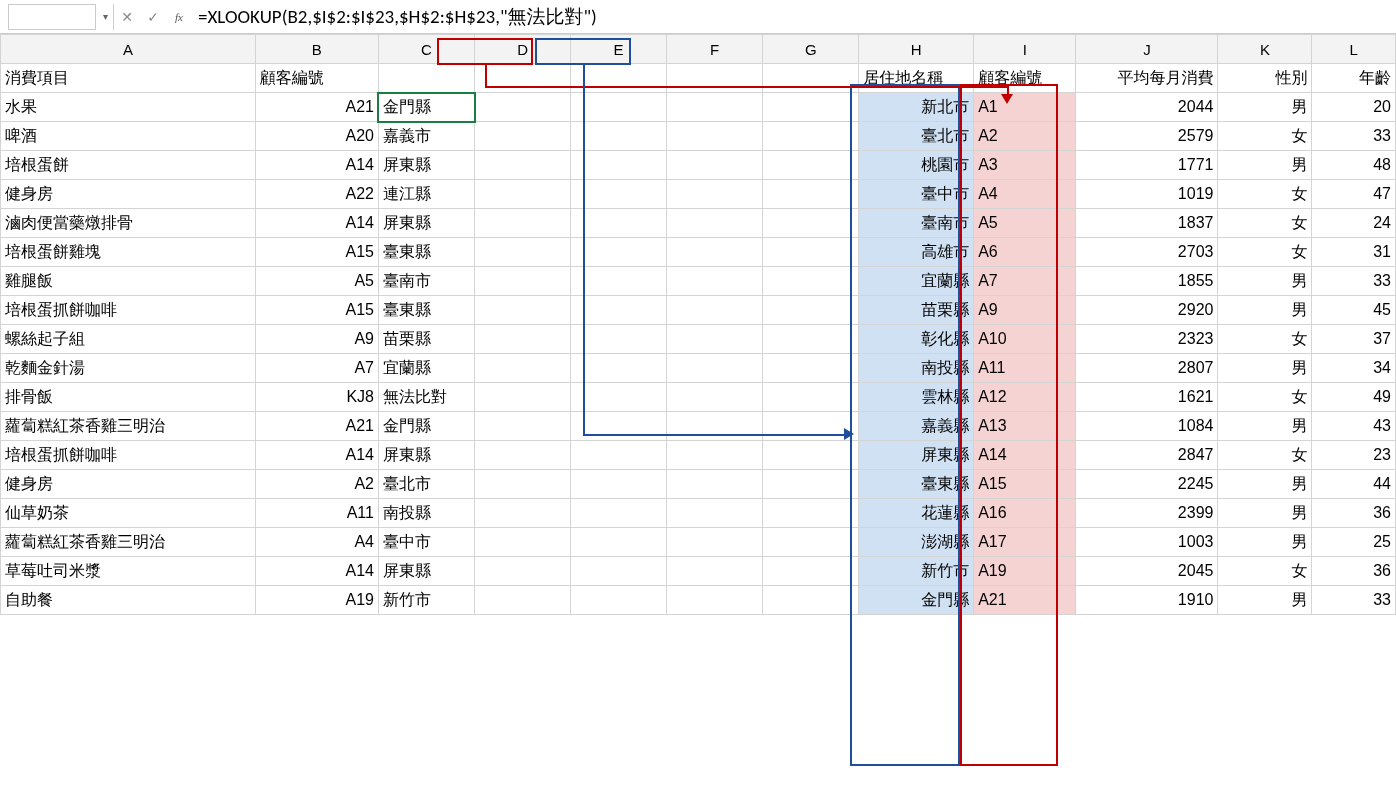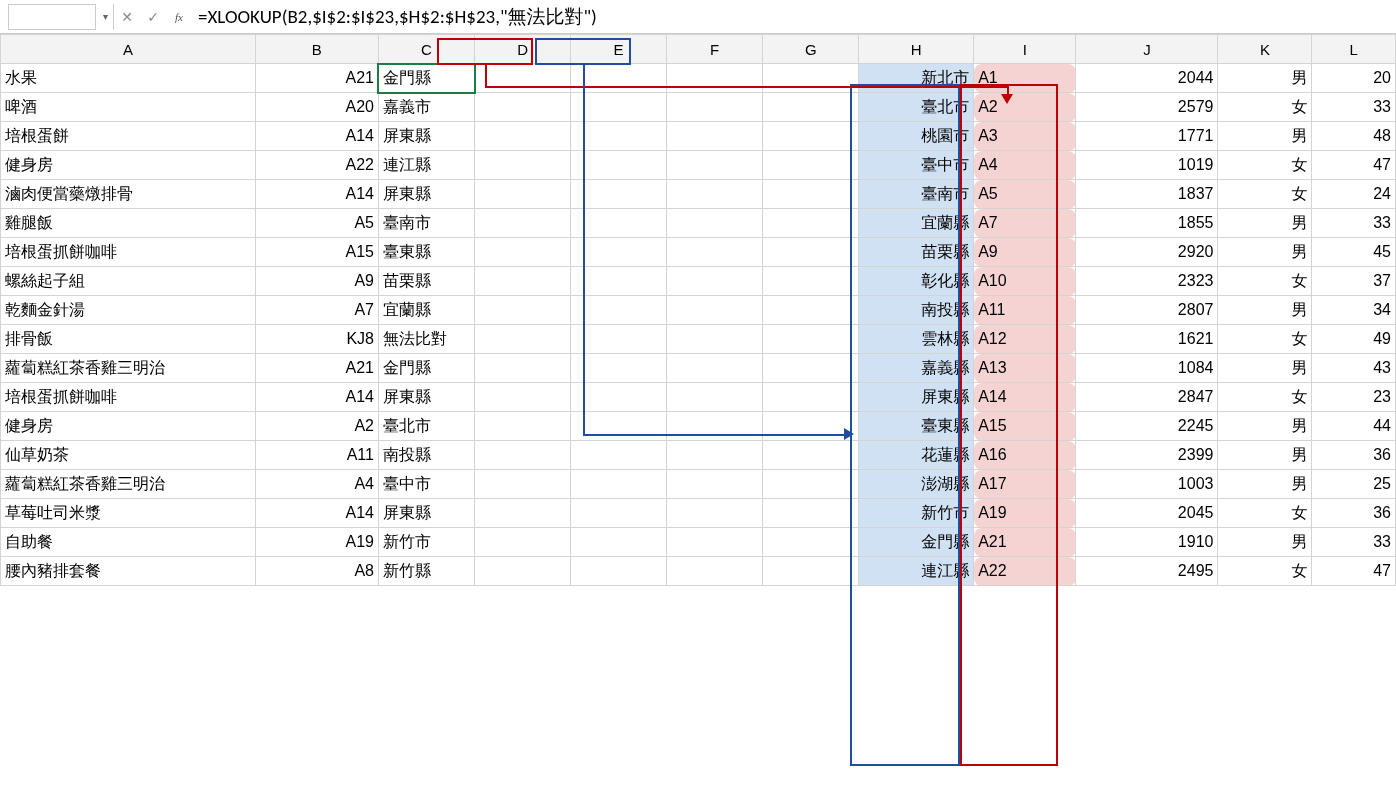--- a/index.html
+++ b/index.html
@@ -17,21 +17,21 @@
   .sheet th, .sheet td { border: 1px solid #d4d4d4; height: 29px; padding: 0 4px; overflow: hidden; white-space: nowrap; font-weight: normal; }
   .sheet thead th { background: #f3f3f3; text-align:center; font-size:15px; position:relative;}
   
   .col-A{width:244px}.col-B{width:118px}.col-C{width:92px}.col-D{width:92px}.col-E{width:92px}.col-F{width:92px}.col-G{width:92px}.col-H{width:110px}.col-I{width:98px}.col-J{width:136px}.col-K{width:90px}.col-L{width:80px}
 
   .txt-l{text-align:left}
   .txt-r{text-align:right}
   .sel-cell{ outline: 2px solid #1a7e43; outline-offset:-1px; position:relative;}
   
   .hl-blue{ background: rgba(120,170,220,.35); margin-left: 40px; }
-  .hl-red{ background: rgba(230,130,130,.35); border-radius: 8px; }
+  .hl-red{ background: rgba(230,130,130,.35); }
   
   
   .ann { position:absolute; pointer-events:none; }
   .ann.redbox1{ border:2px solid #c00000; top:4px; left:437px; width:96px; height:27px;}
   .ann.bluebox1{ border:2px solid #1f4e9c; top:4px; left:535px; width:96px; height:27px;}
   .ann.redbox2{ border:2px solid #c00000; top:50px; left:960px; width:98px; height:682px;}
   .ann.bluebox2{ border:2px solid #1f4e9c; top:50px; left:850px; width:110px; height:682px;}
   .ann.red-vline{ border-left:2px solid #c00000; top:31px; left:485px; width:0; height:21px;}
   .ann.red-hline{ border-top:2px solid #c00000; top:52px; left:485px; width:522px; height:0;}
   .ann.red-vline2{ border-left:2px solid #c00000; top:52px; left:1007px; width:0; height:14px;}
@@ -85,20 +85,34 @@
       <th>G</th>
       <th>H</th>
       <th>I</th>
       <th>J</th>
       <th>K</th>
       <th>L</th>
     </tr>
   </thead>
   <tbody id="tbody">
         <tr>
+          <td class=" txt-l">消費項目</td>
+          <td class=" txt-l">顧客編號</td>
+          <td class=" txt-l"></td>
+          <td class=" txt-l"></td>
+          <td class=" txt-l"></td>
+          <td class=" txt-l"></td>
+          <td class=" txt-l"></td>
+          <td class=" txt-l">居住地名稱</td>
+          <td class=" txt-l">顧客編號</td>
+          <td class=" txt-r">平均每月消費</td>
+          <td class=" txt-r">性別</td>
+          <td class=" txt-r">年齡</td>
+        </tr>
+        <tr>
           <td class=" txt-l">水果</td>
           <td class=" txt-r">A21</td>
           <td class="sel-cell txt-l">金門縣</td>
           <td class=" "></td>
           <td class=" "></td>
           <td class=" "></td>
           <td class=" "></td>
           <td class="hl-blue txt-r">新北市</td>
           <td class="hl-red txt-l">A1</td>
           <td class=" txt-r">2044</td>
@@ -155,20 +169,34 @@
           <td class=" "></td>
           <td class=" "></td>
           <td class=" "></td>
           <td class="hl-blue txt-r">臺南市</td>
           <td class="hl-red txt-l">A5</td>
           <td class=" txt-r">1837</td>
           <td class=" txt-r">女</td>
           <td class=" txt-r">24</td>
         </tr>
         <tr>
+          <td class=" txt-l">培根蛋餅雞塊</td>
+          <td class=" txt-r">A15</td>
+          <td class=" txt-l">臺東縣</td>
+          <td class=" "></td>
+          <td class=" "></td>
+          <td class=" "></td>
+          <td class=" "></td>
+          <td class="hl-blue txt-r">高雄市</td>
+          <td class="hl-red txt-l">A6</td>
+          <td class=" txt-r">2703</td>
+          <td class=" txt-r">女</td>
+          <td class=" txt-r">31</td>
+        </tr>
+        <tr>
           <td class=" txt-l">雞腿飯</td>
           <td class=" txt-r">A5</td>
           <td class=" txt-l">臺南市</td>
           <td class=" "></td>
           <td class=" "></td>
           <td class=" "></td>
           <td class=" "></td>
           <td class="hl-blue txt-r">宜蘭縣</td>
           <td class="hl-red txt-l">A7</td>
           <td class=" txt-r">1855</td>
@@ -321,34 +349,20 @@
           <td class=" txt-l">新竹市</td>
           <td class=" "></td>
           <td class=" "></td>
           <td class=" "></td>
           <td class=" "></td>
           <td class="hl-blue txt-r">金門縣</td>
           <td class="hl-red txt-l">A21</td>
           <td class=" txt-r">1910</td>
           <td class=" txt-r">男</td>
           <td class=" txt-r">33</td>
-        </tr>
-        <tr>
-          <td class=" txt-l">腰內豬排套餐</td>
-          <td class=" txt-r">A8</td>
-          <td class=" txt-l">新竹縣</td>
-          <td class=" "></td>
-          <td class=" "></td>
-          <td class=" "></td>
-          <td class=" "></td>
-          <td class="hl-blue txt-r">連江縣</td>
-          <td class="hl-red txt-l">A22</td>
-          <td class=" txt-r">2495</td>
-          <td class=" txt-r">女</td>
-          <td class=" txt-r">47</td>
         </tr>
       </tbody>
 </table>
 
 <div class="ann redbox1"></div>
 <div class="ann bluebox1"></div>
 <div class="ann bluebox2"></div>
 <div class="ann redbox2"></div>
 <div class="ann red-vline"></div>
 <div class="ann red-hline"></div>

